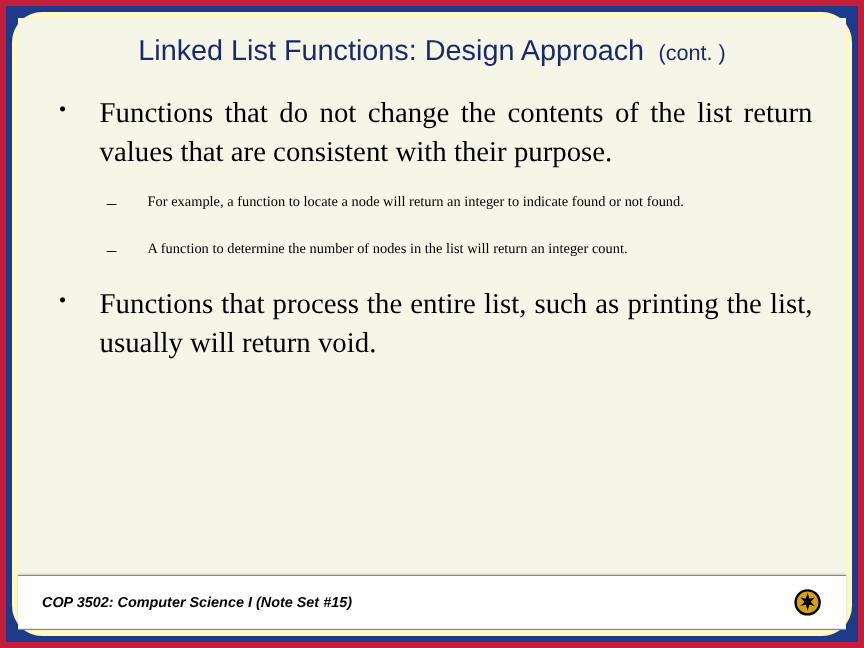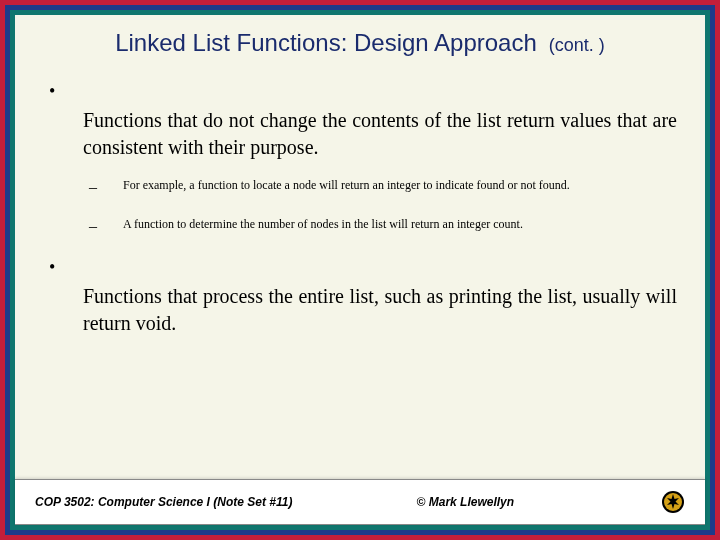--- a/index.html
+++ b/index.html
@@ -12,22 +12,23 @@
   }
   .border-blue {
     width: 100%;
     height: 100%;
     background: #1e3a8a;
     padding: 5px;
   }
   .border-green {
     width: 100%;
     height: 100%;
-    background: #0f766e;
+    background: #fef9c3;
     padding: 5px;
+    border-radius: 25px;
   }
   .inner-white {
     width: 100%;
     height: 100%;
     background: #f5f5e8;
     padding: 14px 28px 0 28px;
     display: flex;
     flex-direction: column;
   }
   .title-area {
@@ -55,25 +56,24 @@
     margin-bottom: 16px;
   }
   .bullet-marker {
     width: 40px;
     flex-shrink: 0;
     font-size: 18px;
     padding-left: 6px;
     padding-top: 2px;
   }
   .bullet-text {
-    font-size: 20px;
+    font-size: 24px;
     line-height: 1.35;
     text-align: justify;
     flex: 1;
-    margin-top: 28px;
   }
   .sub-bullet-item {
     display: flex;
     margin-left: 44px;
     margin-bottom: 20px;
   }
   .sub-marker {
     width: 36px;
     flex-shrink: 0;
     font-size: 16px;
@@ -152,22 +152,21 @@
         </div>
 
         <div class="bullet-item">
           <div class="bullet-marker">•</div>
           <div class="bullet-text">Functions that process the entire list, such as printing the list, usually will return void.</div>
         </div>
 
       </div>
 
       <div class="footer">
-        <div class="footer-left">COP 3502: Computer Science I  (Note Set #11)</div>
-        <div class="footer-right">© Mark Llewellyn</div>
+        <div class="footer-left">COP 3502: Computer Science I  (Note Set #15)</div>
         <div class="footer-logo">
           <svg class="logo-svg" viewBox="0 0 24 24">
             <circle cx="12" cy="12" r="11" fill="#000"></circle>
             <circle cx="12" cy="12" r="9" fill="#d4a017"></circle>
             <path d="M 12 4 L 13.5 9 L 18 8 L 14.5 11.5 L 18 15 L 13.5 14 L 12 19 L 10.5 14 L 6 15 L 9.5 11.5 L 6 8 L 10.5 9 Z" fill="#000"></path>
           </svg>
         </div>
       </div>
 
     </div>

